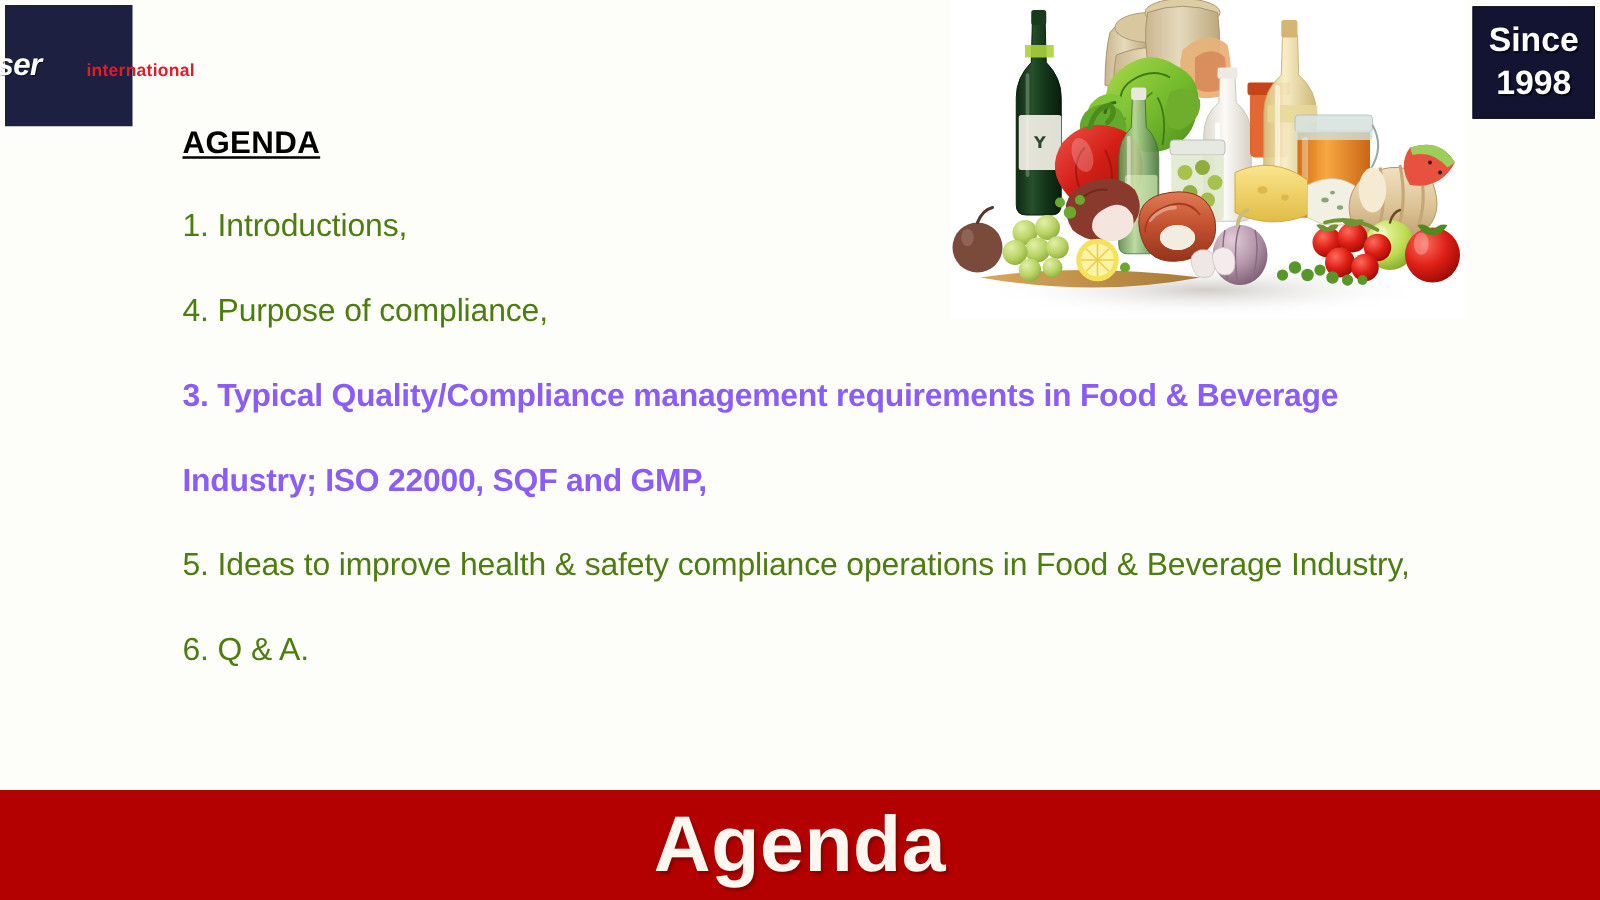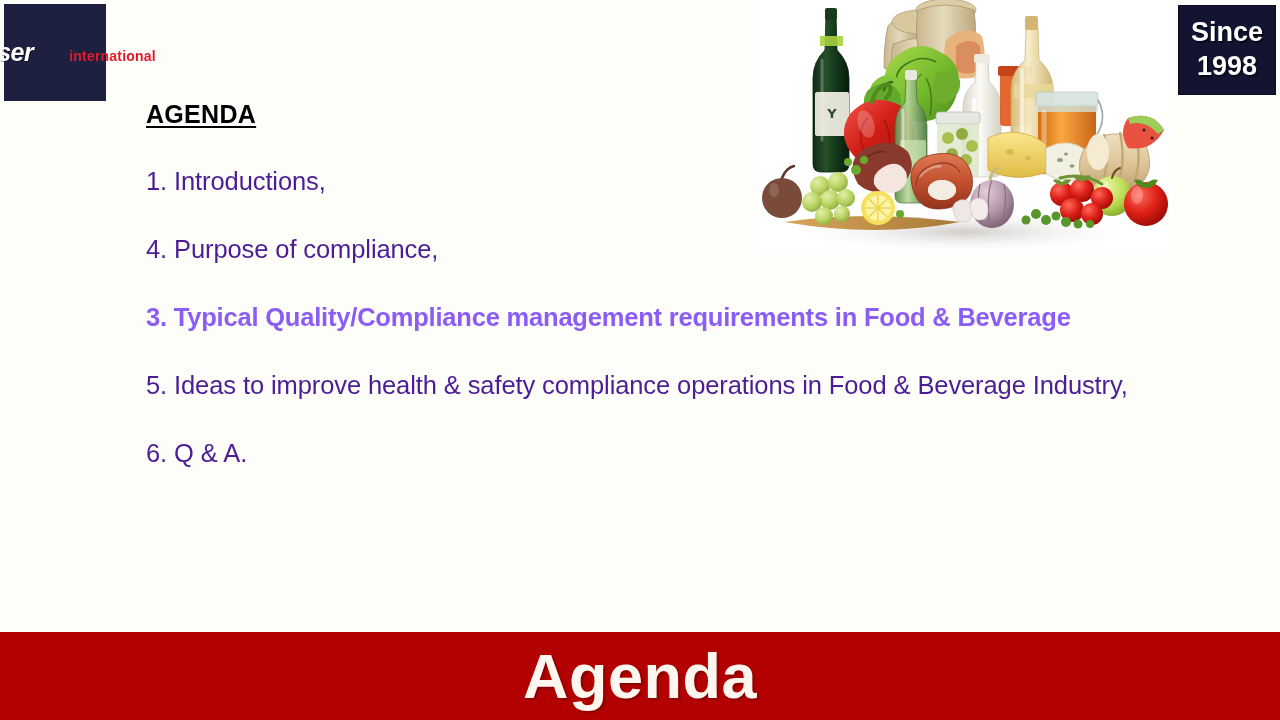--- a/index.html
+++ b/index.html
@@ -94,21 +94,21 @@
     font-size: 25px;
     color: #000000;
     text-decoration: underline;
     text-underline-offset: 3px;
     margin: 0 0 38px 0;
     letter-spacing: 0.3px;
   }
   .agenda-item {
     font-family: "Liberation Sans", sans-serif;
     font-size: 25.5px;
-    color: #4c1d95;
+    color: #4d7c0f;
     margin: 0 0 39px 0;
     white-space: nowrap;
     letter-spacing: -0.1px;
   }
   .agenda-item.highlight {
     color: #8b5cf6;
     font-weight: bold;
     letter-spacing: -0.2px;
   }
   .agenda-item.highlight.cont {
@@ -470,20 +470,21 @@
         <circle cx="140" cy="214" r="4"></circle>
       </g>
     </svg>
   </div>
 
   <div class="agenda-block">
     <div class="agenda-title">AGENDA</div>
     <div class="agenda-item">1. Introductions,</div>
     <div class="agenda-item">4. Purpose of compliance,</div>
     <div class="agenda-item highlight">3. Typical Quality/Compliance management requirements in Food &amp; Beverage</div>
+    <div class="agenda-item highlight cont">Industry; ISO 22000, SQF and GMP,</div>
     <div class="agenda-item">5. Ideas to improve health &amp; safety compliance operations in Food &amp; Beverage Industry,</div>
     <div class="agenda-item last">6. Q &amp; A.</div>
   </div>
 
   <div class="footer-banner">
     <div class="footer-title">Agenda</div>
   </div>
 
 </div>
 

